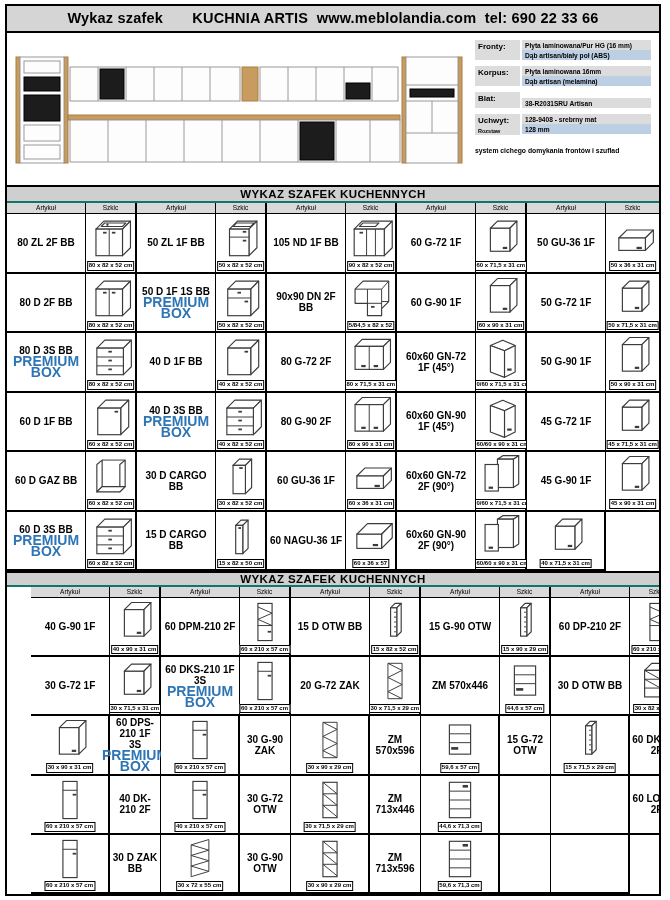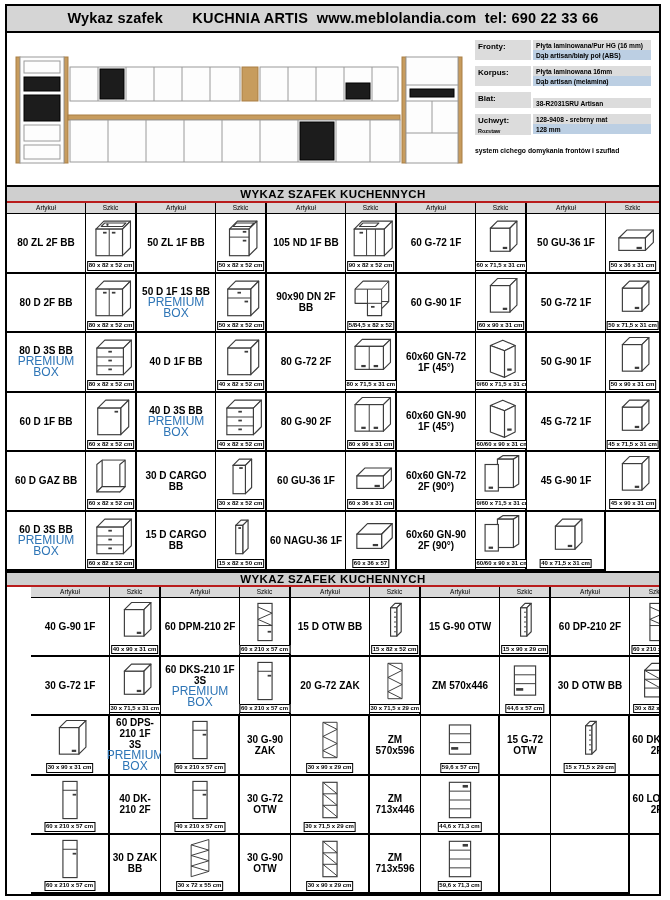--- a/index.html
+++ b/index.html
@@ -6,41 +6,41 @@
   body{width:670px;height:900px;position:relative;font-family:"Liberation Sans",sans-serif;color:#000;}
   .page{position:absolute;left:5px;top:4px;width:656px;height:892px;border:2px solid #000;box-sizing:border-box;background:#fff;overflow:hidden;}
   
   .titlebar{height:25px;line-height:24px;background:#d5d5d5;border-bottom:2px solid #000;text-align:center;font-size:14.5px;font-weight:600;letter-spacing:.2px;}
   .titlebar .brand{font-weight:800;margin-left:25px;}
   
   .top{display:flex;height:152px;box-sizing:border-box;}
   .render{flex:1;position:relative;padding:4px 0 0 6px;}
   .specs{width:188px;box-sizing:border-box;padding:7px 8px 0 4px;font-weight:700;}
   .spec-row{display:flex;margin-bottom:6px;}
-  .spec-label{width:56px;background:#dcdcdc;padding:2px 3px 1px;font-size:8px;box-sizing:border-box;}
+  .spec-label{width:45px;background:#dcdcdc;padding:2px 3px 1px;font-size:8px;box-sizing:border-box;}
   .spec-label .sub{font-size:5.5px;font-weight:700;margin-top:3px;}
   .spec-vals{flex:1;margin-left:2px;}
   .spec-line{font-size:6.6px;padding:2px 3px 1px;background:#dcdcdc;}
   .spec-line.blue{background:#bccfe3;}
   .spec-line.single{margin-top:6px;}
   .footnote{font-size:6.8px;font-weight:700;margin-top:12px;}
   
-  .sec-title{background:#cfcfcf;border-top:2px solid #000;border-bottom:2px solid #b91c1c;text-align:center;font-weight:700;font-size:11.5px;letter-spacing:.4px;box-sizing:border-box;}
+  .sec-title{background:#cfcfcf;border-top:2px solid #000;border-bottom:2px solid #0f766e;text-align:center;font-weight:700;font-size:11.5px;letter-spacing:.4px;box-sizing:border-box;}
   .s1t{height:18px;line-height:15px;}
   .s2t{height:16px;line-height:13px;}
   .tgrid{display:grid;grid-template-columns:repeat(4,79px 51px) 79px 53px;}
   .tgrid.s1{grid-template-rows:11px repeat(6,59.5px);}
   .tgrid.s2{grid-template-rows:11px repeat(5,59.2px);margin-left:24px;}
   .c{box-sizing:border-box;border-right:1px solid #000;border-bottom:2px solid #000;position:relative;background:#fff;}
   .c.sk{border-right:2px solid #000;}
   .c:nth-child(10n){border-right:none;}
   .hd{background:#d9d9d9;font-size:6.5px;text-align:center;line-height:9px;border-bottom:1px solid #000;}
   .cell-art{display:flex;flex-direction:column;justify-content:center;align-items:center;text-align:center;padding:1px 2px;}
   .code{font-weight:700;font-size:10px;line-height:11px;}
-  .prem{font-weight:400;font-size:12px;line-height:11px;color:#2e75b6;}
+  .prem{font-weight:700;font-size:14px;line-height:11px;color:#2e75b6;}
   .cell-sk{display:flex;align-items:flex-start;justify-content:center;}
   .glyph{margin-top:1px;}
   .dims{position:absolute;bottom:1px;left:50%;transform:translateX(-50%);border:1px solid #000;background:#fff;font-size:6px;font-weight:700;line-height:7.5px;padding:0 1px;white-space:nowrap;overflow:hidden;max-width:98%;}
 </style>
 </head>
 <body>
 
 <div class="page">
 
   <div class="titlebar">

